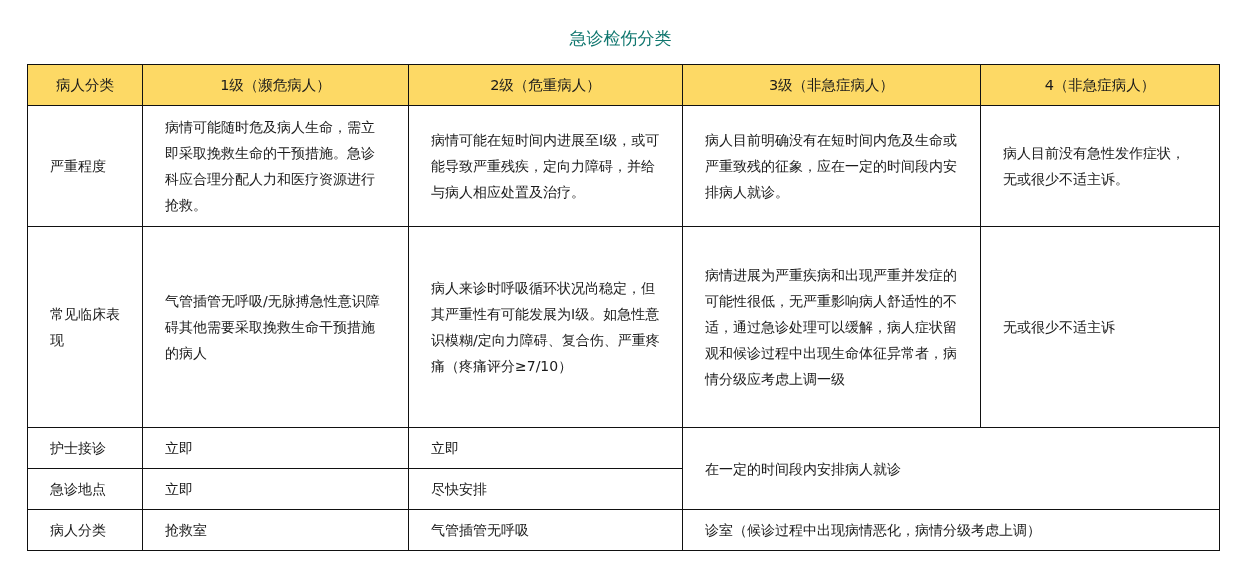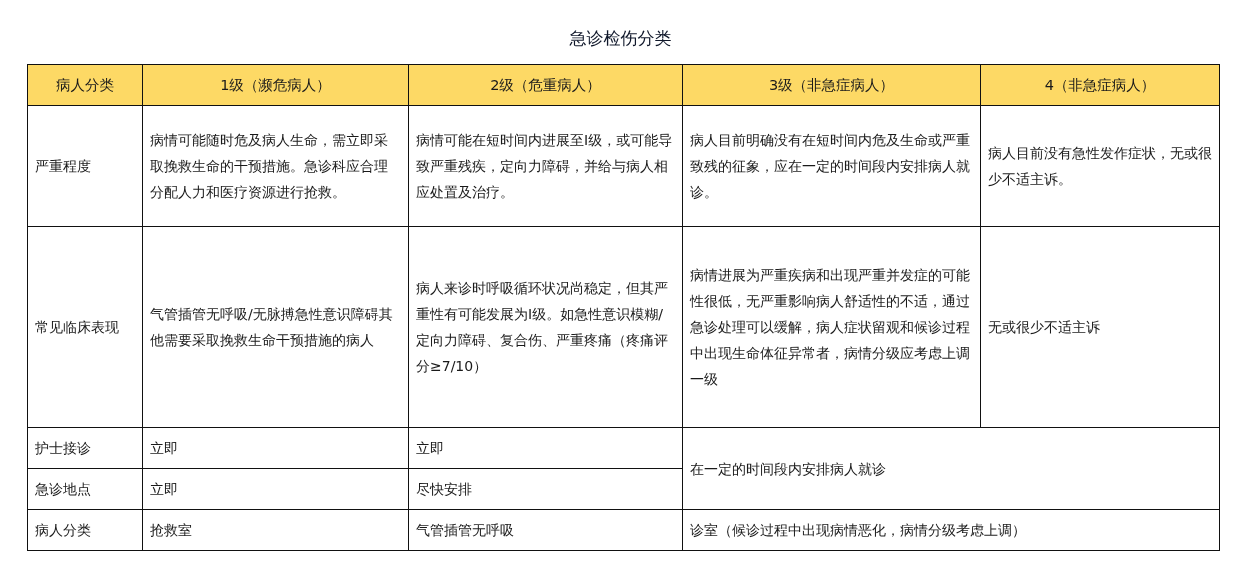--- a/index.html
+++ b/index.html
@@ -3,30 +3,30 @@
 <meta charset="utf-8">
 <style>
   html, body { margin: 0; padding: 0; background: #ffffff; }
   body {
     width: 1241px; height: 584px; position: relative; overflow: hidden;
     font-family: "DejaVu Sans", "Liberation Sans", sans-serif;
     color: #1a1a1a;
   }
   .title {
     position: absolute; left: 0; top: 27px; width: 1241px;
-    text-align: center; font-size: 17px; color: #0f172a;
+    text-align: center; font-size: 17px; color: #0f766e;
   }
   table.triage {
     position: absolute; left: 27px; top: 64px;
     border-collapse: collapse; table-layout: fixed;
     width: 1192px; font-size: 14px;
   }
   table.triage td, table.triage th {
     border: 1.5px solid #111;
-    padding: 0 7px;
+    padding: 0 22px;
     vertical-align: middle;
     line-height: 26px;
     font-weight: normal;
     text-align: left;
   }
   table.triage th {
     background: #fdd965;
     height: 40px;
     text-align: center;
     font-size: 14.5px;

